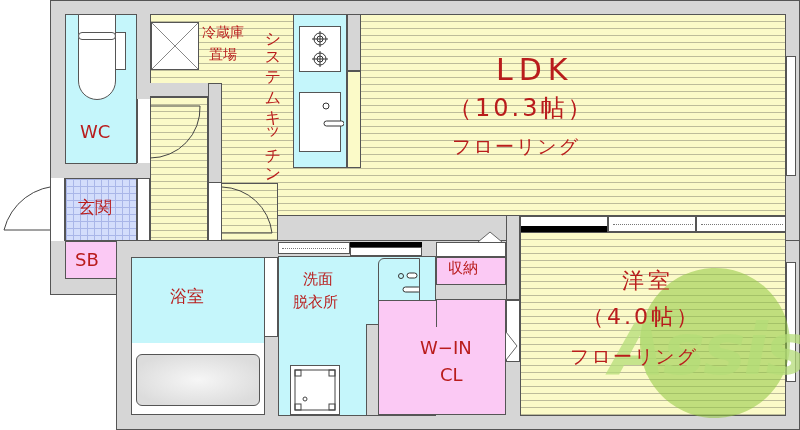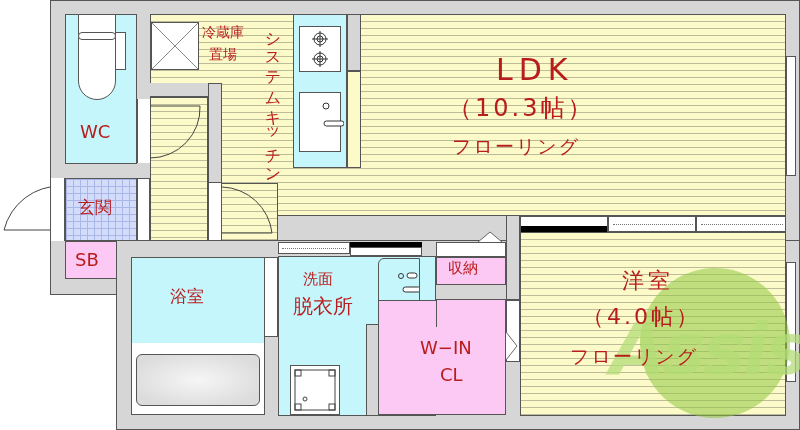--- a/index.html
+++ b/index.html
@@ -95,21 +95,21 @@
 
 <div class="abs aqua" style="left:131px;top:257px;width:134px;height:158px;"></div>
 <div class="label" style="left:170px;top:285px;font-size:17px;">浴室</div>
 <div class="abs white" style="left:131px;top:343px;width:134px;height:72px;border-top:none;"></div>
 <div class="abs" style="left:136px;top:354px;width:124px;height:52px;background:radial-gradient(ellipse at center,#f6f6f6 0%,#dcdcdc 80%);border:1px solid #555;border-radius:6px;"></div>
 <div class="abs white" style="left:264px;top:257px;width:14px;height:80px;"></div>
 
 <div class="abs aqua" style="left:278px;top:256px;width:158px;height:160px;"></div>
 <div class="abs wall" style="left:366px;top:324px;width:70px;height:92px;border-right:none;"></div>
 <div class="label" style="left:303px;top:270px;font-size:15px;">洗面</div>
-<div class="label" style="left:293px;top:293px;font-size:20px;">脱衣所</div>
+<div class="label" style="left:293px;top:293px;font-size:15px;">脱衣所</div>
 <div class="abs" style="left:378px;top:258px;width:42px;height:54px;background:#c5f6fb;border:1px solid #555;border-radius:6px 0 0 6px;">
   <svg width="40" height="52">
       <circle cx="22" cy="17" r="2.5" fill="none" stroke="#333"></circle>
       <rect x="24" y="28" width="18" height="5" rx="2.5" fill="#fff" stroke="#333"></rect>
       <rect x="28" y="14" width="10" height="5" rx="2.5" fill="#fff" stroke="#333"></rect>
     </svg>
 </div>
 <div class="abs white" style="left:290px;top:365px;width:50px;height:50px;">
   <svg width="48" height="48">
       <rect x="4" y="4" width="40" height="40" fill="none" stroke="#444"></rect>

